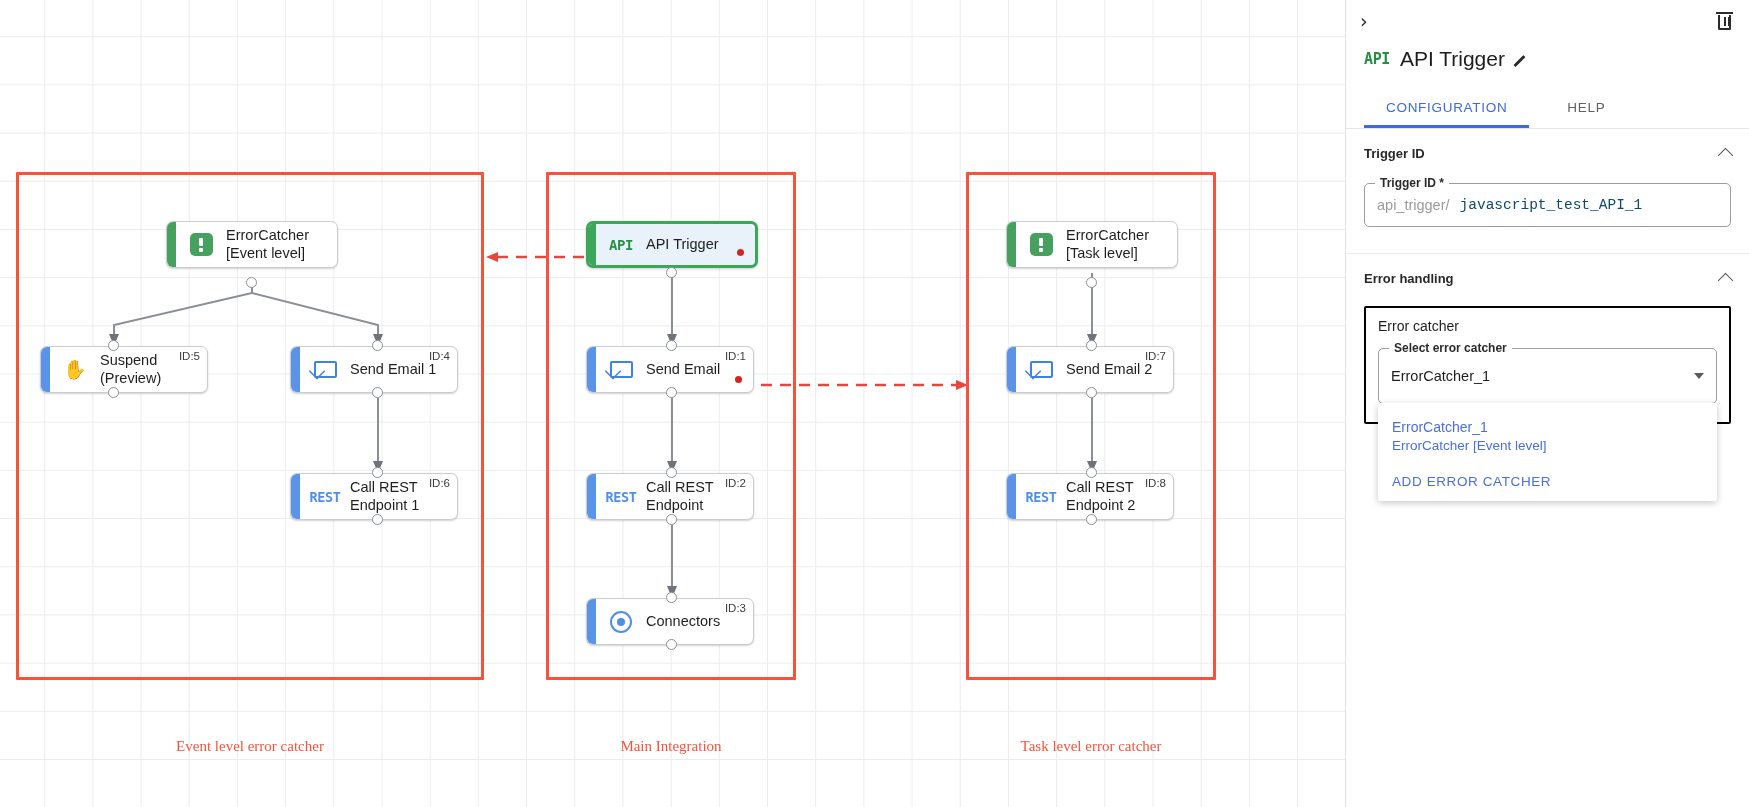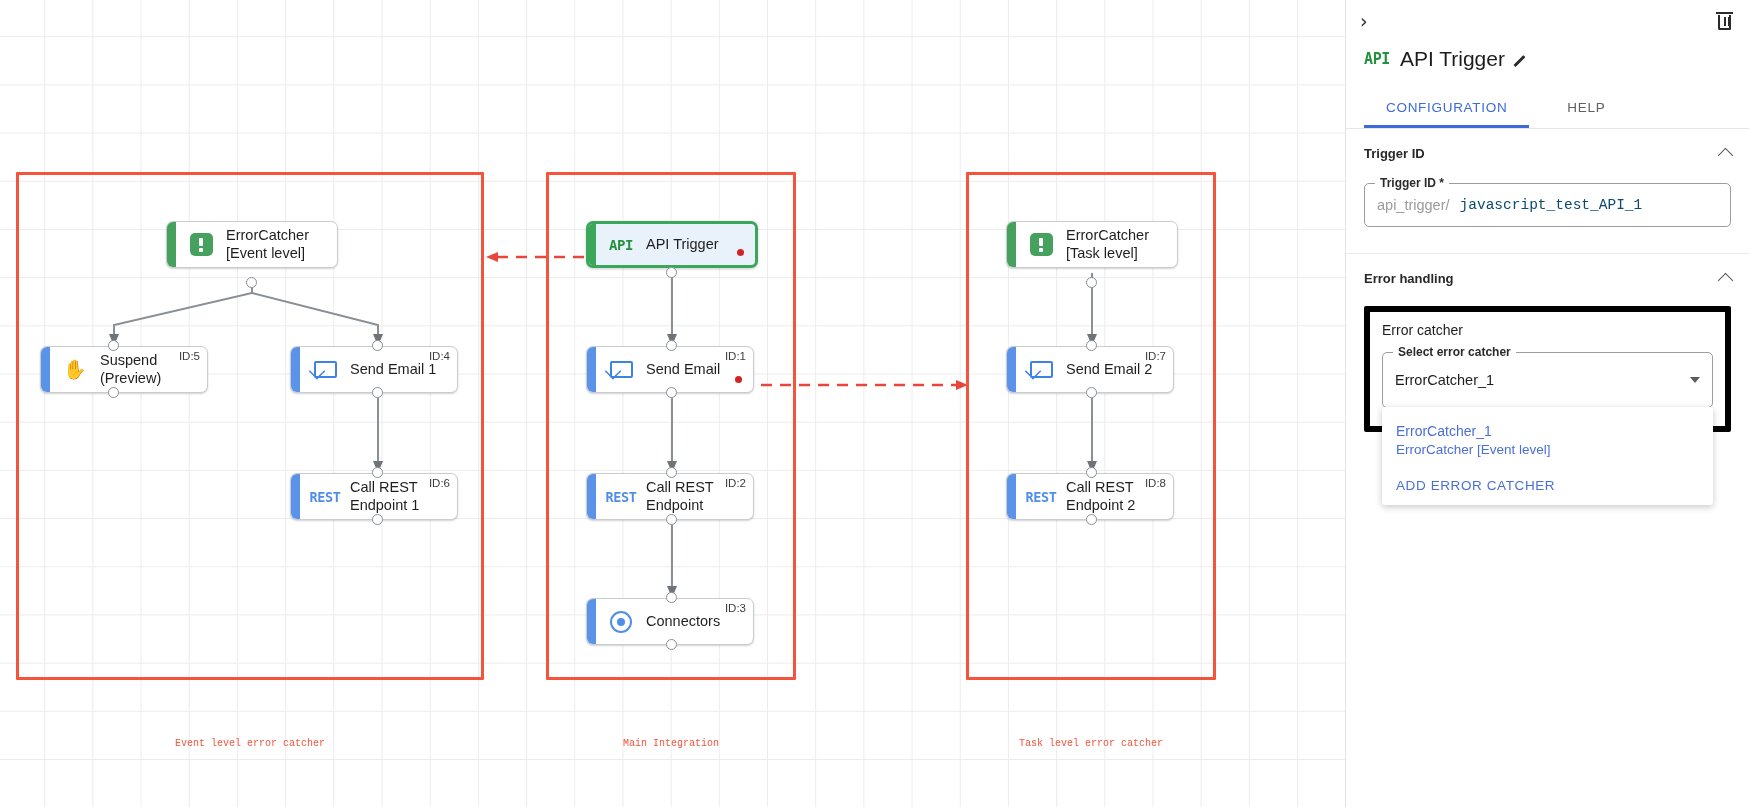--- a/index.html
+++ b/index.html
@@ -30,24 +30,24 @@
   
   .group-frame {
     position: absolute;
     border: 3px solid #f4543c;
     border-radius: 1px;
     background: transparent;
   }
   .group-label {
     position: absolute;
     color: #f4543c;
-    font-size: 10px;
+    font-size: 15px;
     text-align: center;
     white-space: nowrap;
-    font-family: Liberation Mono, monospace;
+    font-family: Liberation Serif, serif;
   }
 
   
   .node {
     position: absolute;
     display: flex;
     align-items: center;
     background: #ffffff;
     border: 1px solid #c8cdd2;
     border-radius: 7px;
@@ -282,21 +282,21 @@
   .prefix { color: #9b9b9b; font-size: 14.5px; margin-right: 8px; }
   .field input {
     border: none; outline: none; flex: 1;
     font-size: 14.5px; color: #0c4a6e;
     background: transparent;
     font-family: Liberation Mono, monospace;
   }
 
   
   .ec-box {
-    border: 6px solid #000000;
+    border: 2px solid #000000;
     border-radius: 2px;
     padding: 10px 12px 18px 12px;
     margin-top: 4px;
     position: relative;
   }
   .ec-title {
     font-size: 14px; color: #1d1d1d; margin-bottom: 14px;
     font-family: "Liberation Sans", sans-serif;
   }
   .select-field {

